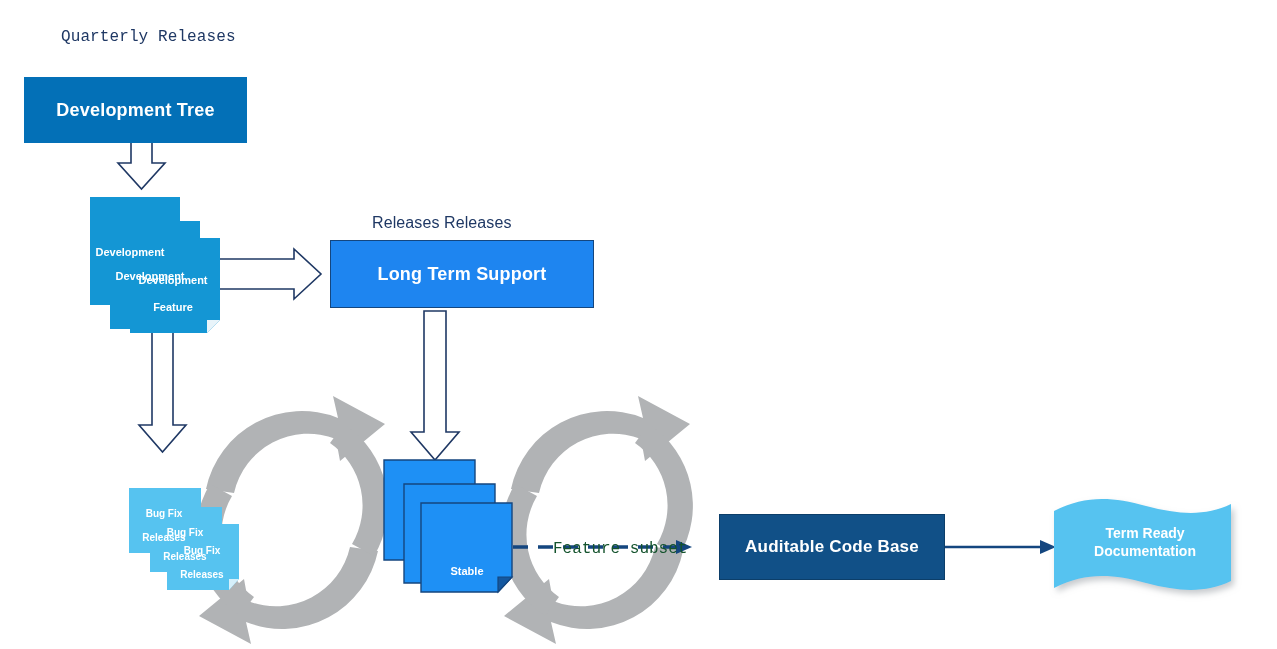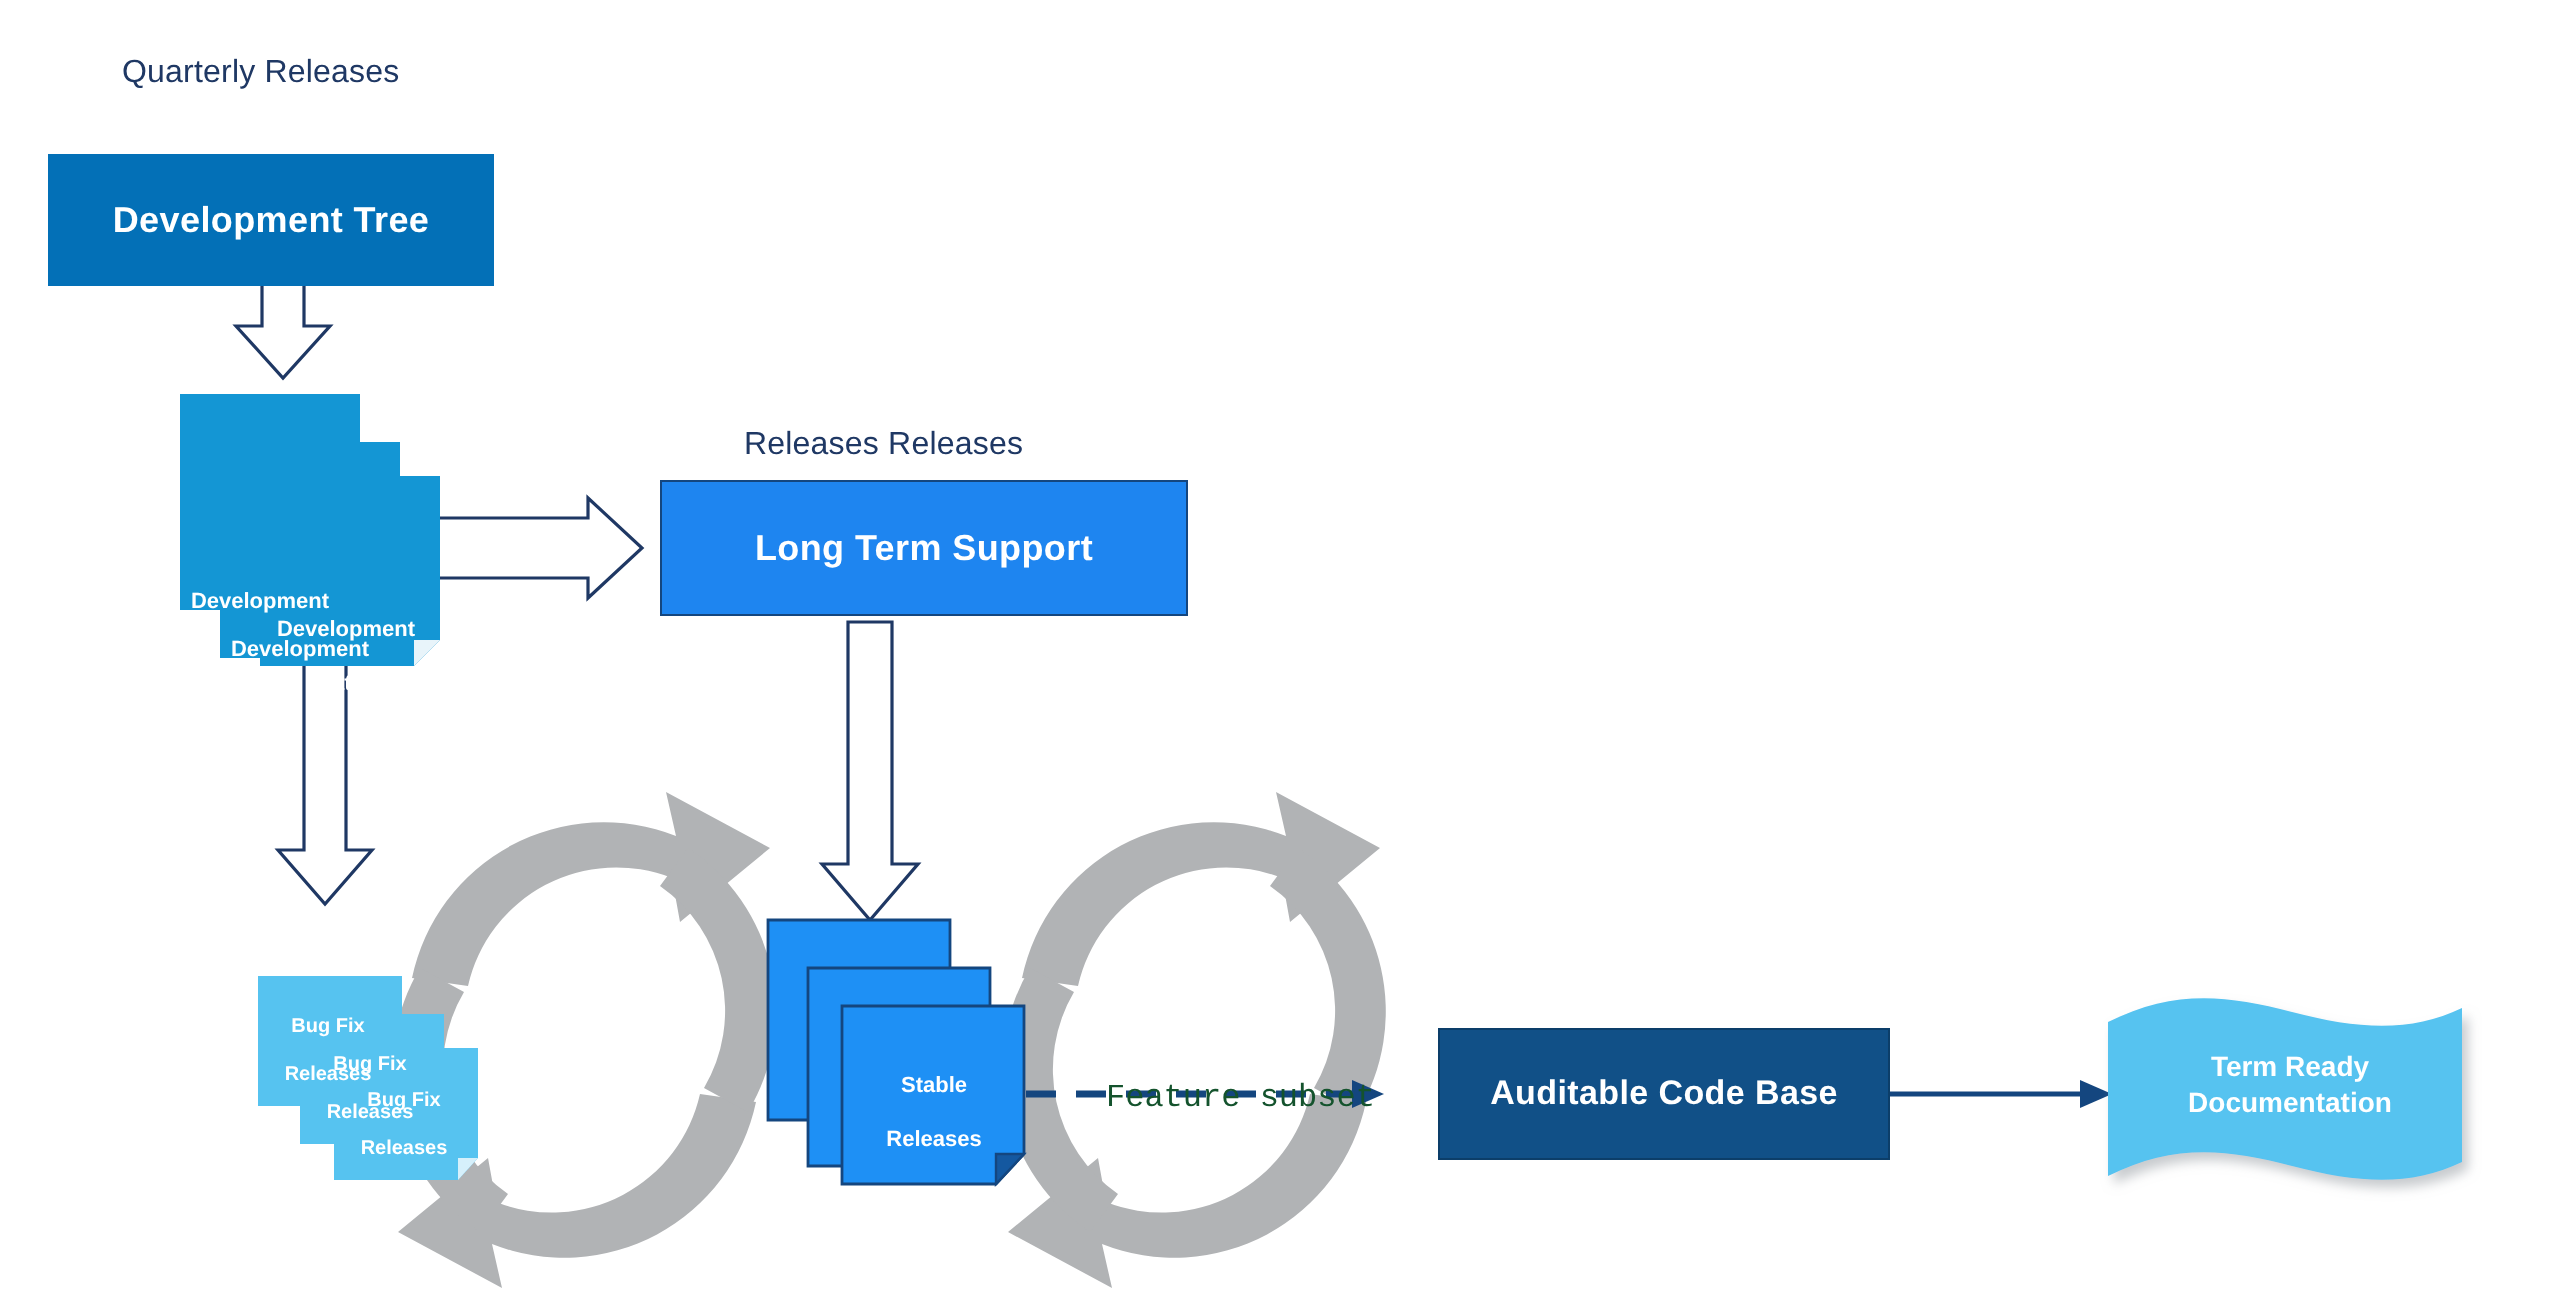--- a/index.html
+++ b/index.html
@@ -27,21 +27,21 @@
 
   
   .caption {
     position: absolute;
     color: #1F3864;
     font-size: 16px;
     font-weight: 400;
     white-space: nowrap;
     letter-spacing: .1px;
   }
-  #cap-quarterly { left: 61px;  top: 28px; }
+  #cap-quarterly { left: 61px;  top: 28px; font-family: Liberation Mono, monospace; }
   #cap-biannual  { left: 372px; top: 214px; }
 
   
   .proc-box {
     position: absolute;
     display: flex;
     align-items: center;
     justify-content: center;
     color: #ffffff;
     font-weight: bold;
@@ -92,29 +92,29 @@
     text-align: center;
     line-height: 1.2;
     display: flex;
     align-items: center;
     justify-content: center;
   }
   .doc span { display: block; width: 100%; }
 
   
   #stack-devrel { left: 88px; top: 195px; width: 150px; height: 140px; }
-  #stack-devrel .doc { width: 82px; height: 110px; font-size: 11px; align-items: flex-end; }
+  #stack-devrel .doc { width: 82px; height: 110px; font-size: 11px; }
 
   
   #stack-bugfix { left: 128px; top: 487px; width: 125px; height: 105px; }
   #stack-bugfix .doc { width: 70px; height: 75px; font-size: 10px; }
 
   
   #stack-stable { left: 383px; top: 459px; width: 140px; height: 135px; }
-  #stack-stable .doc { width: 92px; height: 104px; font-size: 11px; }
+  #stack-stable .doc { width: 92px; height: 104px; font-size: 11px; margin-top: 28px; }
 
   
   #lbl-auditready {
     position: absolute;
     left: 1060px; top: 525px;
     width: 170px;
     text-align: center;
     color: #ffffff;
     font-weight: bold;
     font-size: 14px;

